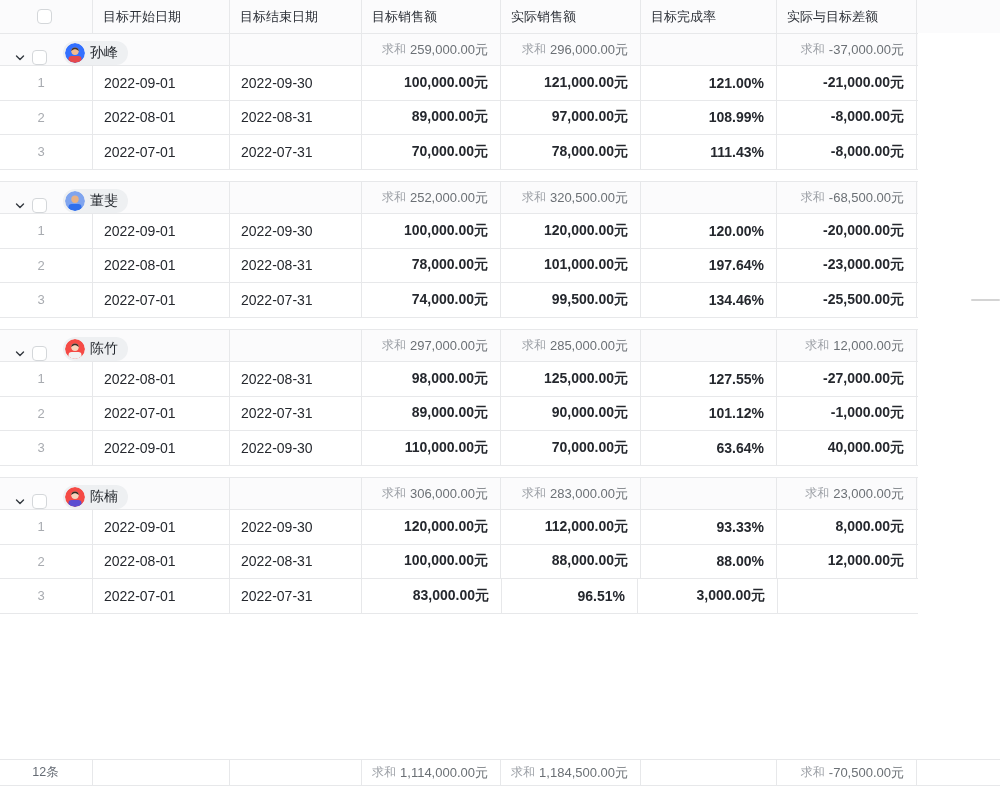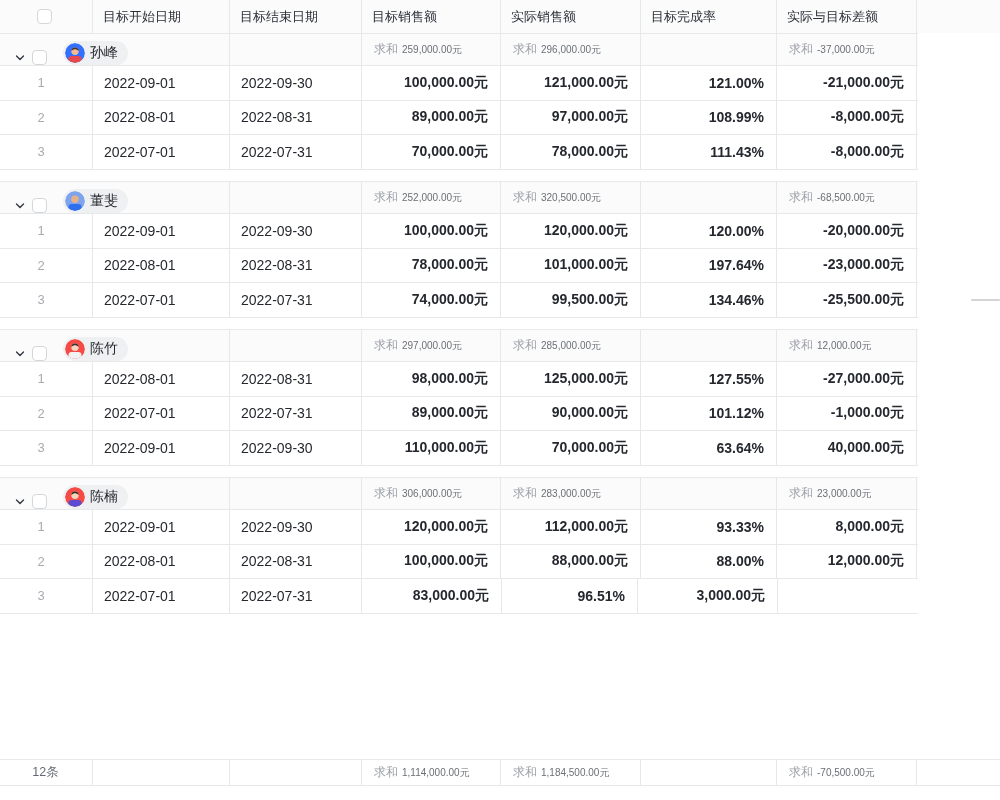--- a/index.html
+++ b/index.html
@@ -38,23 +38,23 @@
     border-top:1px solid var(--line);border-bottom:1px solid var(--line);}
   .group-row .c-main{padding-left:13px;align-items:flex-end;}
 
   
   .detail-row{height:34.5px;width:918px;border-bottom:1px solid var(--line);}
   .detail-row .c-idx{justify-content:center;padding-right:22px;font-size:13px;color:#a8abb0;}
   .date{font-size:14px;font-weight:400;color:var(--text-dark);padding-left:11px;}
   .num{justify-content:flex-end;font-size:14px;font-weight:600;color:var(--text-dark);}
 
   
-  .sum-cell{}
+  .sum-cell{justify-content:flex-end;}
   .sum-label{font-size:12px;color:var(--text-light);margin-right:4px;}
-  .sum-value{font-size:10px;color:var(--text-gray);}
+  .sum-value{font-size:13px;color:var(--text-gray);}
 
   .group-gap{height:11.5px;background:#fff;}
 
   
   .chevron{display:inline-flex;align-items:center;justify-content:center;width:14px;height:14px;flex:none;cursor:pointer;}
   .checkbox{display:inline-block;width:15px;height:15px;border:1px solid #d4d7da;border-radius:4px;background:#fff;margin-left:5px;flex:none;cursor:pointer;}
   .chip{display:inline-flex;align-items:center;height:24px;border-radius:12px;background:#eef0f2;margin-left:16px;padding:0 10px 0 2px;flex:none;cursor:pointer;}
   .avatar{flex:none;border-radius:50%;}
   .chip-name{font-size:14px;font-weight:500;color:#1f2329;margin-left:5px;}
 

